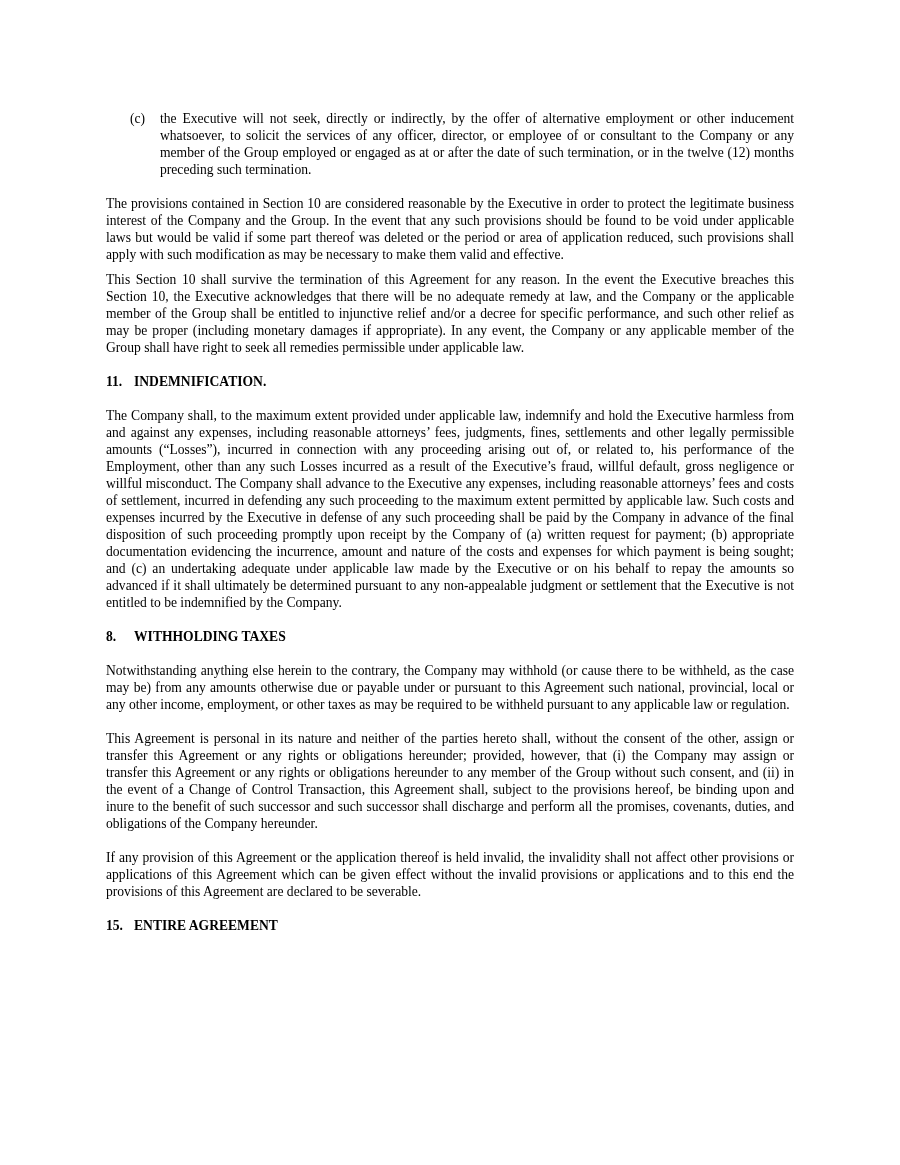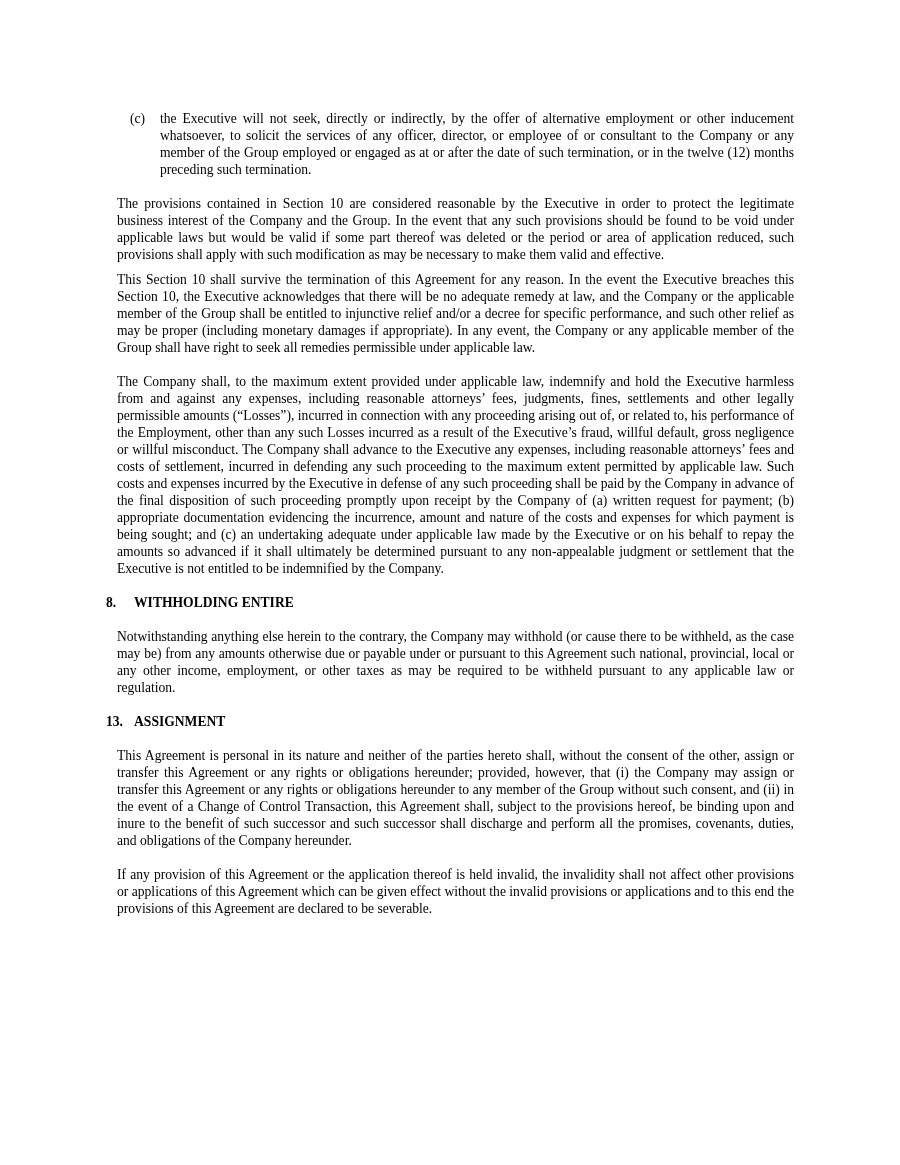--- a/index.html
+++ b/index.html
@@ -30,21 +30,20 @@
   .clause-marker {
     flex: 0 0 30px;
   }
   .clause-text {
     flex: 1;
     text-align: justify;
   }
   .para {
     text-align: justify;
     margin-bottom: 17px;
-    margin-left: 11px;
   }
   .para-tight {
     margin-bottom: 8px;
   }
   .section-heading {
     font-weight: bold;
     margin-bottom: 17px;
     white-space: nowrap;
   }
   .section-heading .num {
@@ -61,28 +60,31 @@
 
   <div class="clause">
     <div class="clause-marker">(c)</div>
     <div class="clause-text">the Executive will not seek, directly or indirectly, by the offer of alternative employment or other inducement whatsoever, to solicit the services of any officer, director, or employee of or consultant to the Company or any member of the Group employed or engaged as at or after the date of such termination, or in the twelve (12) months preceding such termination.</div>
   </div>
 
   <p class="para para-tight">The provisions contained in Section 10 are considered reasonable by the Executive in order to protect the legitimate business interest of the Company and the Group. In the event that any such provisions should be found to be void under applicable laws but would be valid if some part thereof was deleted or the period or area of application reduced, such provisions shall apply with such modification as may be necessary to make them valid and effective.</p>
 
   <p class="para">This Section 10 shall survive the termination of this Agreement for any reason. In the event the Executive breaches this Section 10, the Executive acknowledges that there will be no adequate remedy at law, and the Company or the applicable member of the Group shall be entitled to injunctive relief and/or a decree for specific performance, and such other relief as may be proper (including monetary damages if appropriate). In any event, the Company or any applicable member of the Group shall have right to seek all remedies permissible under applicable law.</p>
 
+  <div class="section-heading">
+    <span class="num">11.</span><span>INDEMNIFICATION.</span>
+  </div>
   <p class="para"><span>The Company shall, to the maximum extent provided under applicable law, indemnify and hold the Executive harmless from and against any expenses, including reasonable attorneys’ fees, judgments, fines, settlements and other legally permissible amounts (“</span><span class="defined-term">Losses</span><span>”), incurred in connection with any proceeding arising out of, or related to, his performance of the Employment, other than any such Losses incurred as a result of the Executive’s fraud, willful default, gross negligence or willful misconduct. The Company shall advance to the Executive any expenses, including reasonable attorneys’ fees and costs of settlement, incurred in defending any such proceeding to the maximum extent permitted by applicable law. Such costs and expenses incurred by the Executive in defense of any such proceeding shall be paid by the Company in advance of the final disposition of such proceeding promptly upon receipt by the Company of (a) written request for payment; (b) appropriate documentation evidencing the incurrence, amount and nature of the costs and expenses for which payment is being sought; and (c) an undertaking adequate under applicable law made by the Executive or on his behalf to repay the amounts so advanced if it shall ultimately be determined pursuant to any non-appealable judgment or settlement that the Executive is not entitled to be indemnified by the Company.</span></p>
 
   <div class="section-heading">
-    <span class="num">8.</span><span>WITHHOLDING ENTIRE</span>
+    <span class="num">8.</span><span>WITHHOLDING TAXES</span>
   </div>
   <p class="para">Notwithstanding anything else herein to the contrary, the Company may withhold (or cause there to be withheld, as the case may be) from any amounts otherwise due or payable under or pursuant to this Agreement such national, provincial, local or any other income, employment, or other taxes as may be required to be withheld pursuant to any applicable law or regulation.</p>
 
-  <div class="section-heading">
-    <span class="num">13.</span><span>ASSIGNMENT</span>
-  </div>
   <p class="para">This Agreement is personal in its nature and neither of the parties hereto shall, without the consent of the other, assign or transfer this Agreement or any rights or obligations hereunder; provided, however, that (i) the Company may assign or transfer this Agreement or any rights or obligations hereunder to any member of the Group without such consent, and (ii) in the event of a Change of Control Transaction, this Agreement shall, subject to the provisions hereof, be binding upon and inure to the benefit of such successor and such successor shall discharge and perform all the promises, covenants, duties, and obligations of the Company hereunder.</p>
 
   <p class="para">If any provision of this Agreement or the application thereof is held invalid, the invalidity shall not affect other provisions or applications of this Agreement which can be given effect without the invalid provisions or applications and to this end the provisions of this Agreement are declared to be severable.</p>
 
+  <div class="section-heading">
+    <span class="num">15.</span><span>ENTIRE AGREEMENT</span>
+  </div>
 
 </div>
 
 </body></html>

